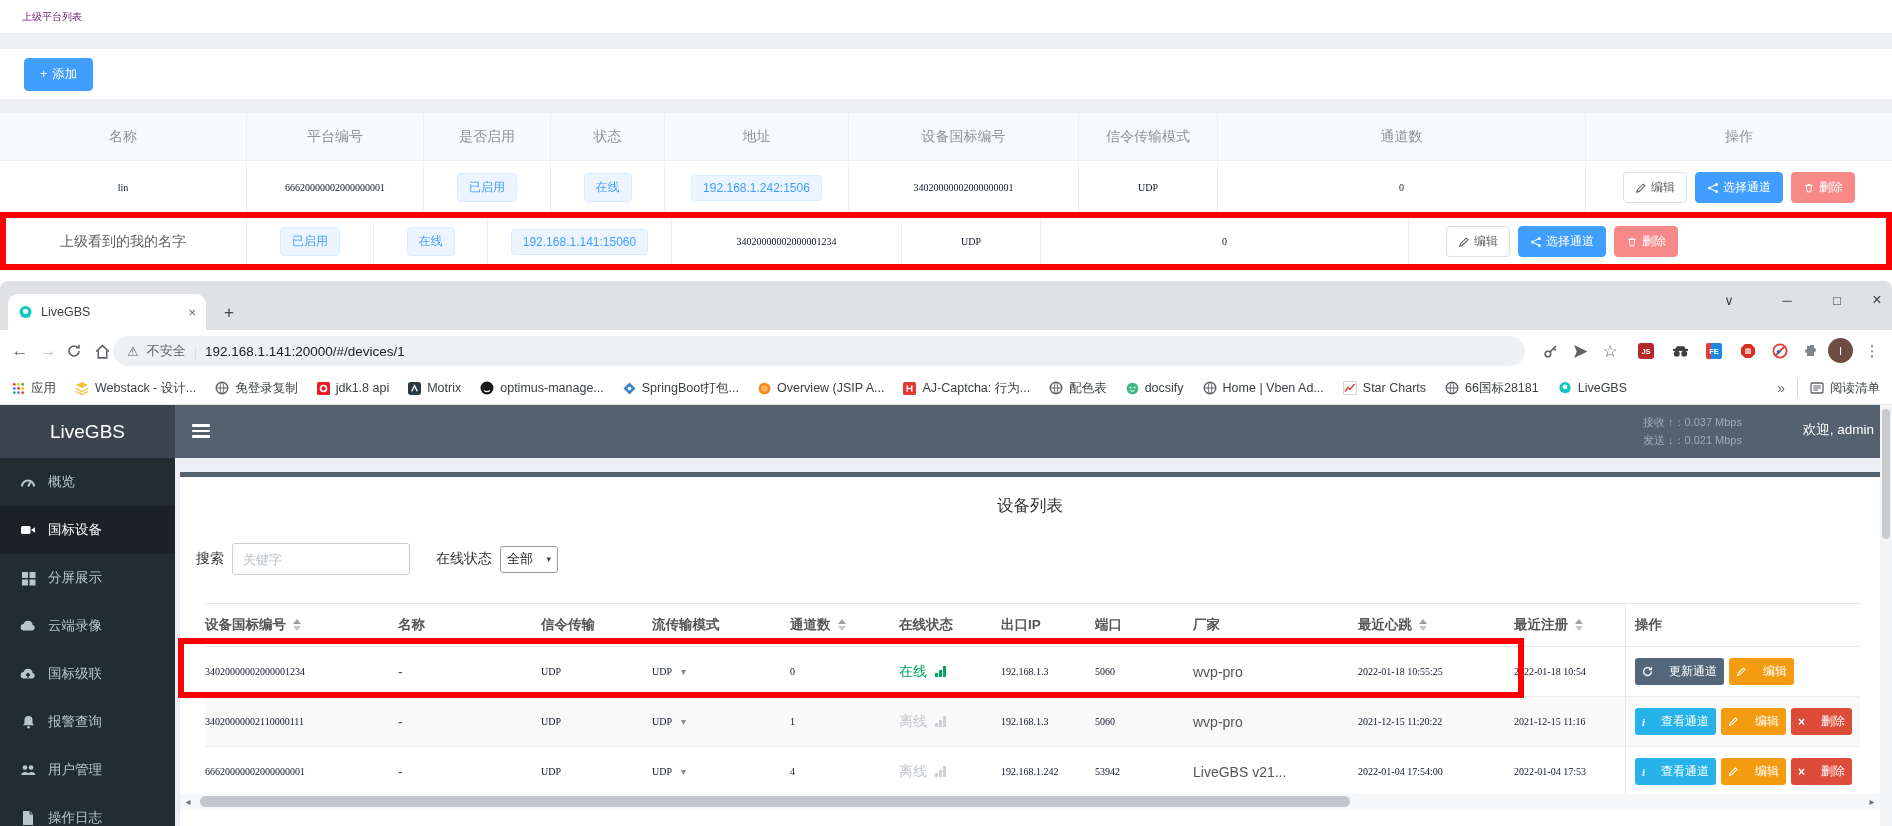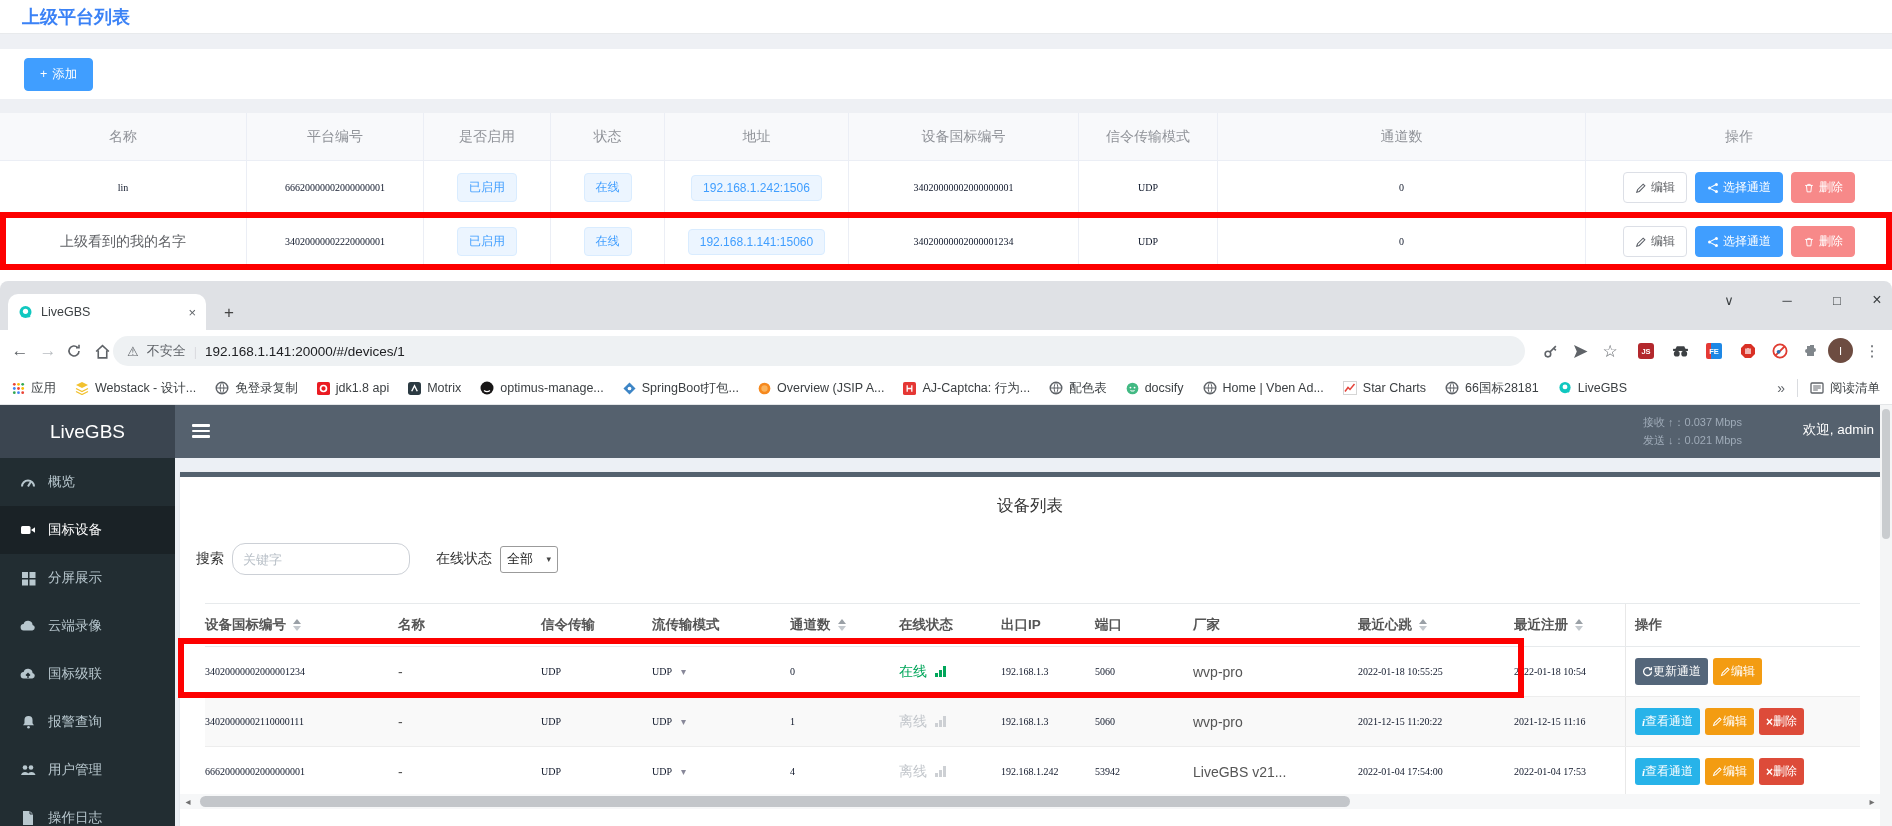--- a/index.html
+++ b/index.html
@@ -4,21 +4,21 @@
 <style>
   *{margin:0;padding:0;box-sizing:border-box}
   body{position:relative;width:1892px;height:826px;overflow:hidden;background:#fff;
        font-family:"Liberation Sans",sans-serif;color:#333}
   .abs{position:absolute}
   svg{display:block}
 
   
   #t-titlebar{left:0;top:0;width:1892px;height:34px;background:#fff;border-bottom:1px solid #e8eaec;
               display:flex;align-items:center;padding-left:22px}
-  #t-titlebar .ttl{font-size:18px;font-weight:bold;color:#3b82f6}
+  #t-titlebar .ttl{font-size:10px;font-weight:normal;color:#701a75}
   .band{left:0;width:1892px;background:#eef0f4}
   #band1{top:34px;height:15px}
   #t-addrow{left:0;top:49px;width:1892px;height:50px;background:#fff;display:flex;align-items:center;padding-left:24px}
   .btn-add{display:inline-flex;align-items:center;gap:5px;background:#409eff;color:#fff;border:1px solid #409eff;
            border-radius:4px;padding:7px 15px;font-size:12.5px;cursor:pointer}
   #band2{top:99px;height:14px}
   #t-table{left:0;top:113px;width:1892px;background:#fff}
   .t-row{display:flex}
   .t-c{display:flex;align-items:center;justify-content:center;border-right:1px solid #ebeef5;
        border-bottom:1px solid #ebeef5;font-size:14px;color:#606266}
@@ -77,21 +77,21 @@
   #a-welcome{position:absolute;right:18px;top:16px;font-size:13.5px;color:#fff;cursor:pointer}
   #a-side{left:0;top:458px;width:175px;height:368px;background:#222d32}
   .s-item{display:flex;align-items:center;gap:11px;height:48px;padding-left:19px;font-size:13.5px;color:#b8c7ce;cursor:pointer}
   .s-item.active{background:#1a2226;color:#fff}
   .s-ico{width:18px;display:flex;justify-content:center}
   #a-content{left:175px;top:458px;width:1705px;height:368px;background:#ecf0f5}
   #a-card{position:absolute;left:5px;top:14px;width:1700px;height:428px;background:#fff;
           border-top:5px solid #54626f;box-shadow:0 1px 2px rgba(0,0,0,.08)}
   #a-title{position:absolute;left:0;top:18px;width:100%;text-align:center;font-size:16.5px;color:#333}
   #a-search{position:absolute;left:16px;top:66px;display:flex;align-items:center;font-size:14px;color:#333}
-  #a-search input{width:178px;height:32px;border:1px solid #ccd0d6;border-radius:13px;margin-left:8px;
+  #a-search input{width:178px;height:32px;border:1px solid #ccd0d6;border-radius:3px;margin-left:8px;
                   padding:0 10px;font-size:13px;color:#333;outline:none;font-family:"Liberation Sans",sans-serif}
   #a-search input::placeholder{color:#b9c0c8}
   #a-search .lbl2{margin-left:26px}
   .fakesel{margin-left:8px;width:58px;height:27px;border:1px solid #9b9b9b;border-radius:3px;background:#fff;
            display:flex;align-items:center;justify-content:space-between;padding:0 6px;font-size:13px;color:#222;cursor:pointer}
   #a-table{position:absolute;left:25px;top:126px;width:1655px;height:194px}
   .dh,.dc{position:absolute;top:0;height:100%;display:flex;align-items:center;gap:4px}
   .dhdr{position:absolute;left:0;top:0;width:1655px;height:44px;border-top:1px solid #e7eaec;border-bottom:1px solid #e7eaec;
         font-size:13.5px;font-weight:bold;color:#555;background:#fff}
   .drow{position:absolute;left:0;width:1655px;height:50px;border-bottom:1px solid #ededed;background:#fff;font-size:14px;color:#555}
@@ -105,21 +105,21 @@
   .sort b{width:0;height:0;border-left:4px solid transparent;border-right:4px solid transparent}
   .sort .up{border-bottom:5px solid #9aa0a6}
   .sort .dn{border-top:5px solid #c3c8cd}
   .green{color:#00a65a}
   .gray{color:#c3c7cc}
   .bars{display:inline-flex;align-items:flex-end;gap:1.5px;height:11px;margin-left:4px}
   .bars i{width:2.5px;background:#00a65a;display:block}
   .bars.off i{background:#cdd0d4}
   .bars .b1{height:4px}.bars .b2{height:7px}.bars .b3{height:11px}
   .chev{color:#889;font-size:10px;margin-left:5px}
-  .ab{display:inline-flex;align-items:center;gap:0;border-radius:3px;padding:5px 7px;font-size:12px;color:#fff;cursor:pointer;white-space:nowrap}
+  .ab{display:inline-flex;align-items:center;gap:16px;border-radius:3px;padding:5px 7px;font-size:12px;color:#fff;cursor:pointer;white-space:nowrap}
   .ab-dark{background:#54667a}
   .ab-info{background:#27b3e9}
   .ab-warn{background:#f39c12}
   .ab-dang{background:#dd4b39}
   .ab .ii{font-family:"Liberation Serif",serif;font-weight:bold;font-style:italic;font-size:11px}
   #hl2{left:178px;top:638px;width:1346px;height:60px}
   
   #hscroll{left:180px;top:794px;width:1700px;height:15px;background:#f6f7f8}
   #hthumb{position:absolute;left:20px;top:2px;width:1150px;height:11px;background:#c3c6ca;border-radius:6px;cursor:pointer}
   .harr{position:absolute;top:0;width:16px;height:15px;display:flex;align-items:center;justify-content:center;
@@ -196,21 +196,20 @@
               <path d="M2.5 4h9M5.5 4V2.8h3V4M4 4l.8 7.5h4.4L10 4" fill="none" stroke="#fff" stroke-width="1.1"></path>
             </svg>
           </span>
         <span>删除</span>
       </span>
     </div>
   </div>
 
   <div class="t-row t-body">
     <div class="t-c w1">上级看到的我的名字</div>
-    <div class="t-c w2 serif">34020000002220000001</div>
     <div class="t-c w3">
         <span class="tag">已启用</span>
       </div>
     <div class="t-c w4">
         <span class="tag">在线</span>
       </div>
     <div class="t-c w5">
         <span class="tag">192.168.1.141:15060</span>
       </div>
     <div class="t-c w6 serif">34020000002000001234</div>

